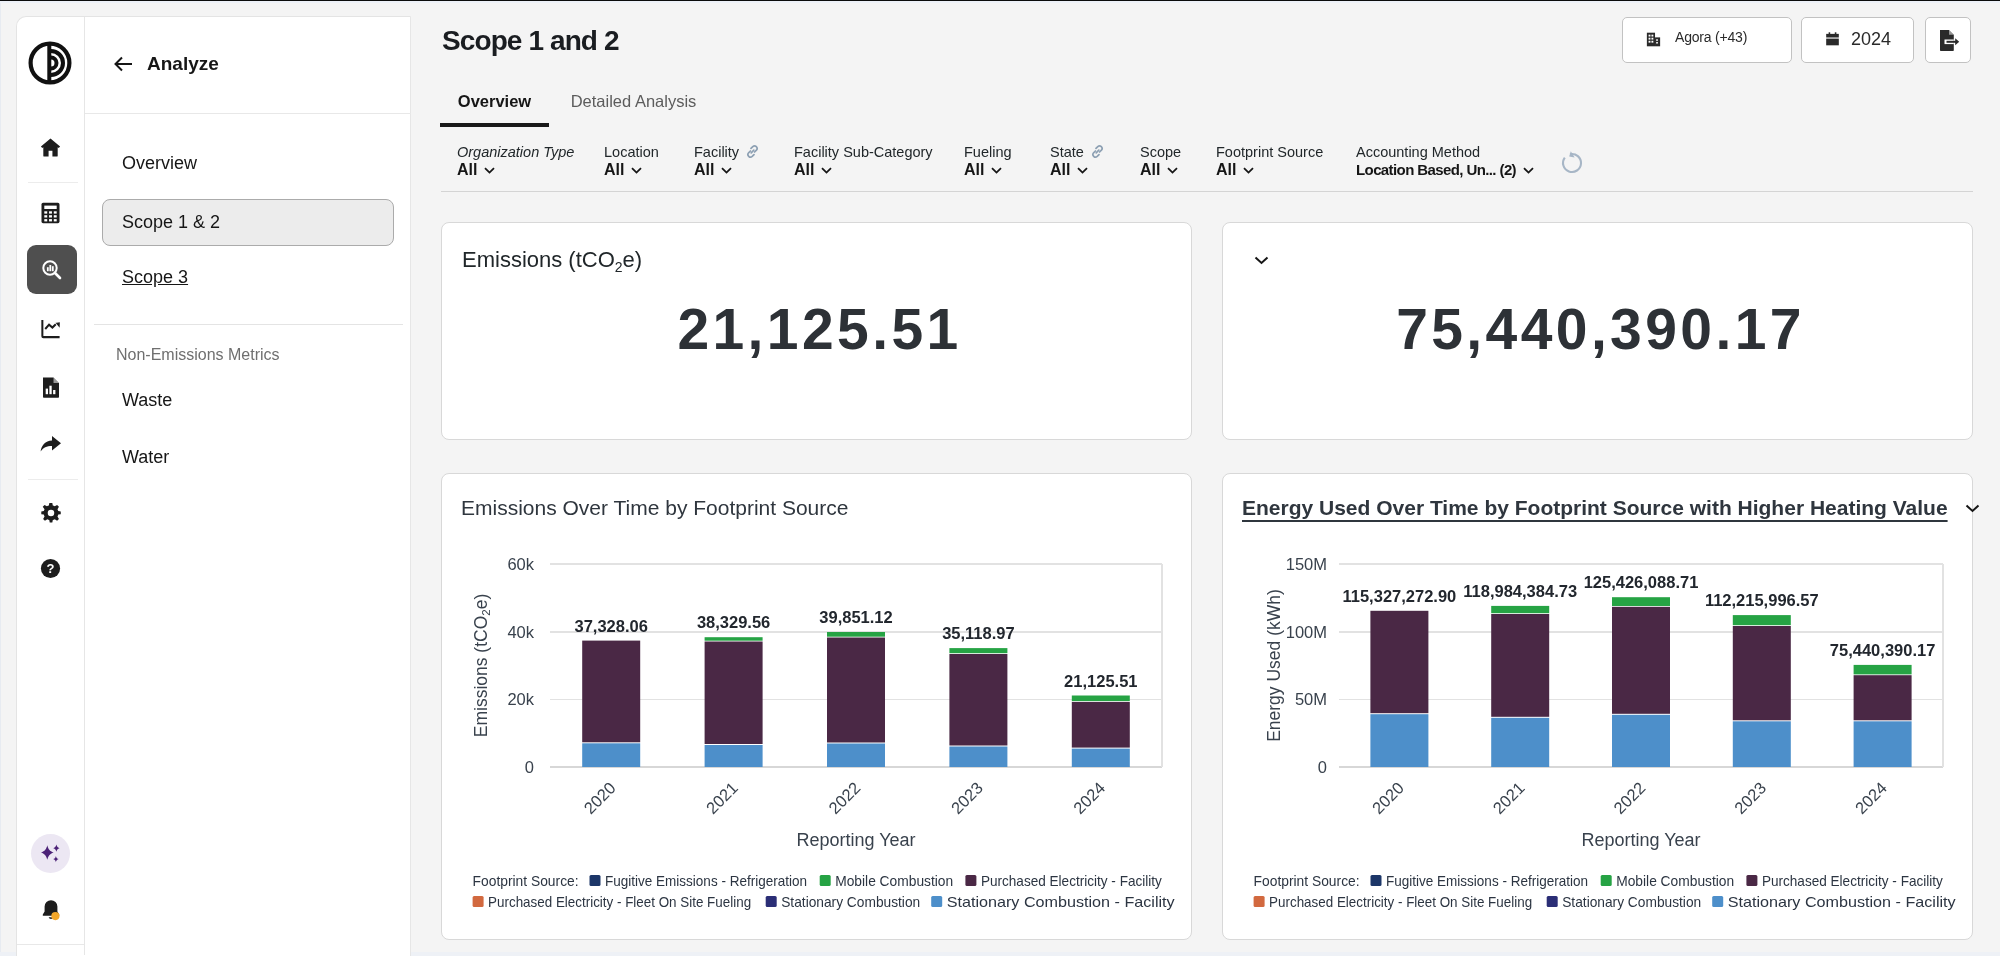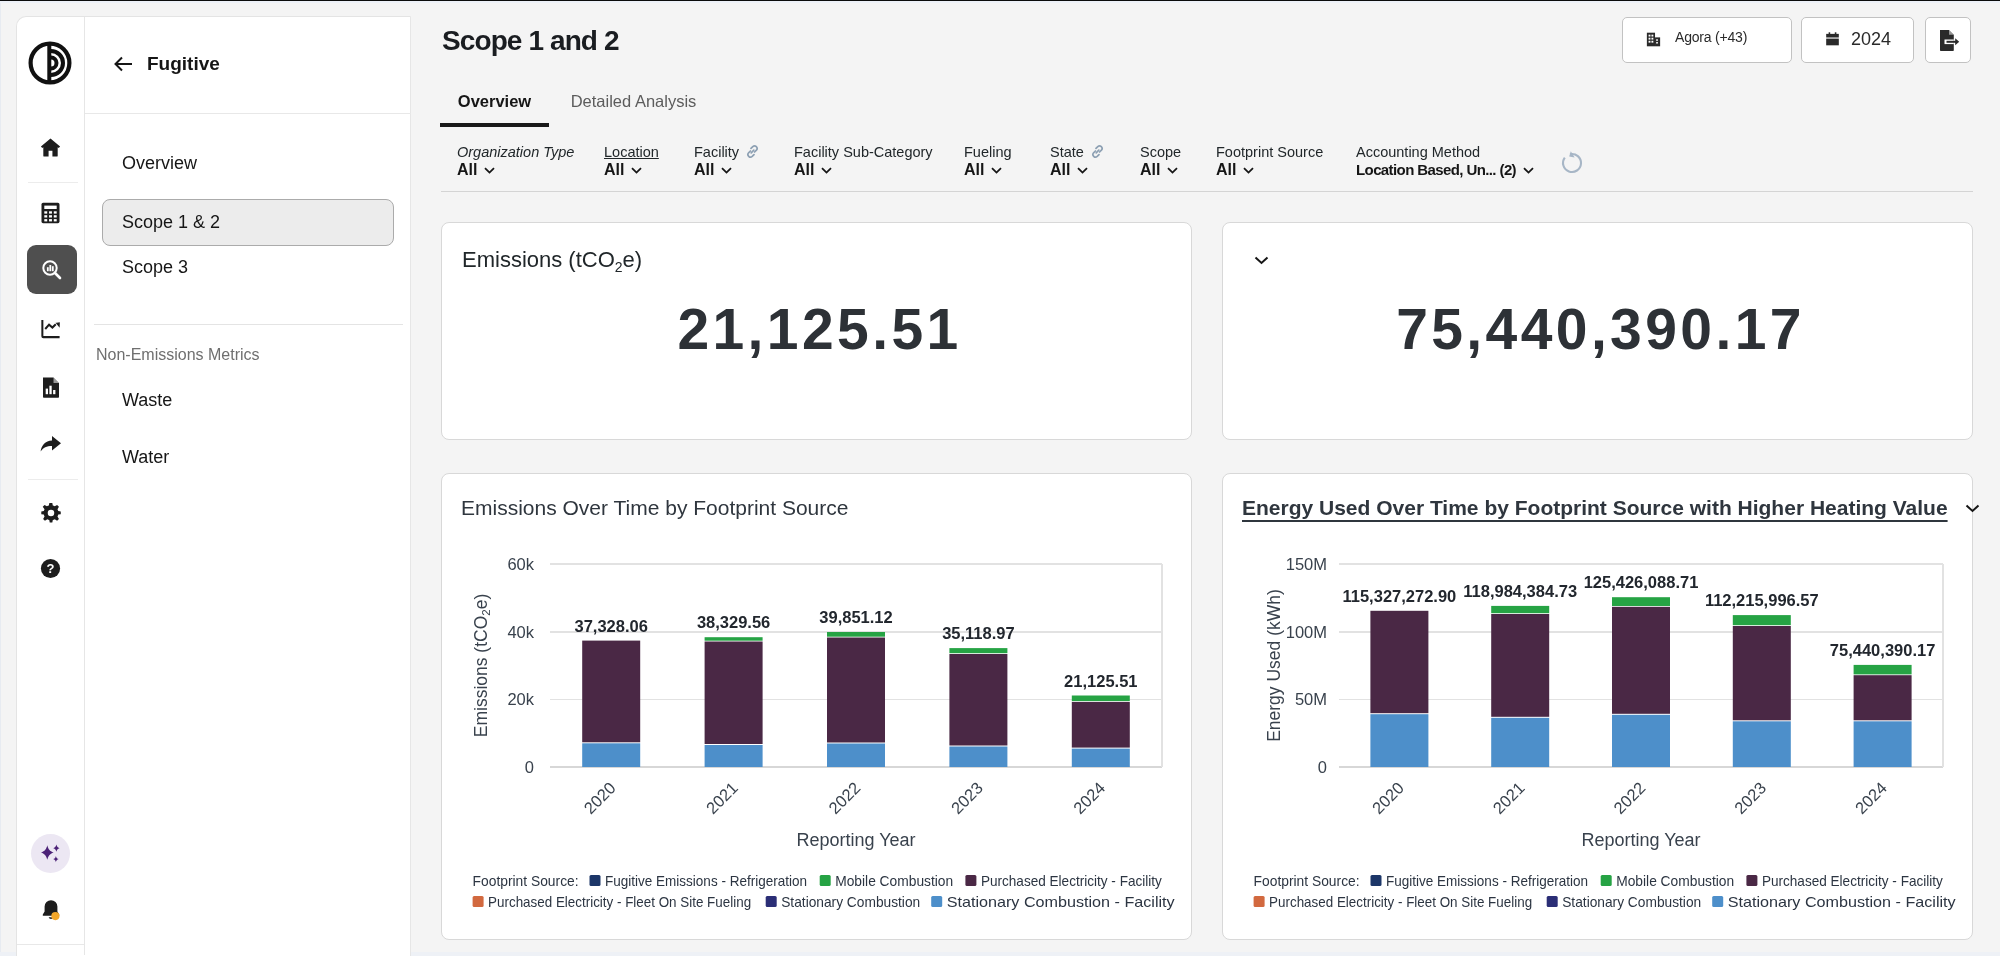--- a/index.html
+++ b/index.html
@@ -94,29 +94,29 @@
   <path d="M12 2.2 a6.4 6.4 0 0 0 -6.4 6.4 v4.8 L3.8 16.6 v1.2 h16.4 v-1.2 L18.4 13.4 V8.6 A6.4 6.4 0 0 0 12 2.2 Z" fill="#1d1d1d"></path>
   <path d="M9.6 19.3 a2.5 2.5 0 0 0 4.8 0 Z" fill="#1d1d1d"></path>
   <circle cx="16.4" cy="18.1" r="4.1" fill="#f3a72a"></circle>
 </svg>
 <div class="abs" style="left:17px;top:944px;width:67px;height:1px;background:#e8e8e8;"></div>
 
 <svg class="abs" style="left:112px;top:54px;" width="22" height="20" viewBox="0 0 22 20">
   <line x1="4" y1="10" x2="20" y2="10" stroke="#161616" stroke-width="2"></line>
   <path d="M10 3.5 L3.5 10 L10 16.5" fill="none" stroke="#161616" stroke-width="2"></path>
 </svg>
-<div class="abs" style="left:147px;top:53px;font-size:19px;font-weight:bold;color:#161616;">Fugitive</div>
+<div class="abs" style="left:147px;top:53px;font-size:19px;font-weight:bold;color:#161616;">Analyze</div>
 <div class="abs" style="left:85px;top:113px;width:326px;height:1px;background:#e8e8e8;"></div>
 
 <div class="navitem" style="top:153px;">Overview</div>
 <div class="abs" style="left:102px;top:199px;width:292px;height:47px;background:#ececec;border:1px solid #ababab;border-radius:8px;"></div>
 <div class="navitem" style="top:212px;">Scope 1 &amp; 2</div>
-<div class="navitem" style="top:257px;">Scope 3</div>
+<div class="navitem" style="top:267px;text-decoration:underline;">Scope 3</div>
 <div class="abs" style="left:94px;top:324px;width:309px;height:1px;background:#e4e4e4;"></div>
-<div class="abs" style="left:96px;top:346px;font-size:16px;color:#6f6f6f;">Non-Emissions Metrics</div>
+<div class="abs" style="left:116px;top:346px;font-size:16px;color:#6f6f6f;">Non-Emissions Metrics</div>
 <div class="navitem" style="top:390px;">Waste</div>
 <div class="navitem" style="top:447px;">Water</div>
 
 <div class="abs" style="left:442px;top:25px;font-size:28px;font-weight:bold;color:#1a1d21;letter-spacing:-0.9px;">Scope 1 and 2</div>
 
 <div class="abs" style="left:1622px;top:17px;width:170px;height:46px;background:#fff;border:1px solid #c2c2c2;border-radius:5px;"></div>
 <svg class="abs" style="left:1645px;top:31px;" width="17" height="17" viewBox="0 0 20 20">
   <rect x="2.2" y="2" width="9.6" height="16" fill="#2a2a2a"></rect>
   <rect x="11.8" y="7.5" width="6" height="10.5" fill="#2a2a2a"></rect>
   <g fill="#fff">
@@ -151,21 +151,21 @@
 <div class="abs" style="left:440px;top:92px;width:109px;text-align:center;font-size:16.5px;font-weight:bold;color:#161616;">Overview</div>
 <div class="abs" style="left:570px;top:92px;width:127px;text-align:center;font-size:16.5px;color:#5c5c5c;">Detailed Analysis</div>
 <div class="abs" style="left:440px;top:123px;width:109px;height:4px;background:#191919;"></div>
 
 <div class="abs" style="left:441px;top:191px;width:1532px;height:1px;background:#d4d4d4;"></div>
 
 <div class="abs" style="left:457px;top:144px;font-size:14.5px;color:#21272a;white-space:nowrap;font-style:italic;">Organization Type</div>
 <div class="abs" style="left:457px;top:161px;font-size:16px;font-weight:bold;color:#161616;white-space:nowrap;">All<svg style="vertical-align:1px;margin-left:7px" width="11" height="7" viewBox="0 0 11 7">
       <path d="M1 1.2 L5.5 5.6 L10 1.2" fill="none" stroke="#161616" stroke-width="1.8"></path>
     </svg></div>
-<div class="abs" style="left:604px;top:144px;font-size:14.5px;color:#21272a;white-space:nowrap;text-decoration:underline;">Location</div>
+<div class="abs" style="left:604px;top:144px;font-size:14.5px;color:#21272a;white-space:nowrap;">Location</div>
 <div class="abs" style="left:604px;top:161px;font-size:16px;font-weight:bold;color:#161616;white-space:nowrap;">All<svg style="vertical-align:1px;margin-left:7px" width="11" height="7" viewBox="0 0 11 7">
       <path d="M1 1.2 L5.5 5.6 L10 1.2" fill="none" stroke="#161616" stroke-width="1.8"></path>
     </svg></div>
 <div class="abs" style="left:694px;top:144px;font-size:14.5px;color:#21272a;white-space:nowrap;">Facility<svg style="vertical-align:-2px;margin-left:6px" width="15" height="15" viewBox="0 0 15 15">
       <g fill="none" stroke="#8da0b3" stroke-width="1.7" stroke-linecap="round">
         <path d="M6.2 8.8 L8.8 6.2"></path>
         <path d="M5.4 7 L3.6 8.8 a2.55 2.55 0 0 0 3.6 3.6 L9 10.6"></path>
         <path d="M9.6 8 l1.8-1.8 a2.55 2.55 0 0 0 -3.6-3.6 L6 4.4"></path>
       </g>
     </svg></div>

